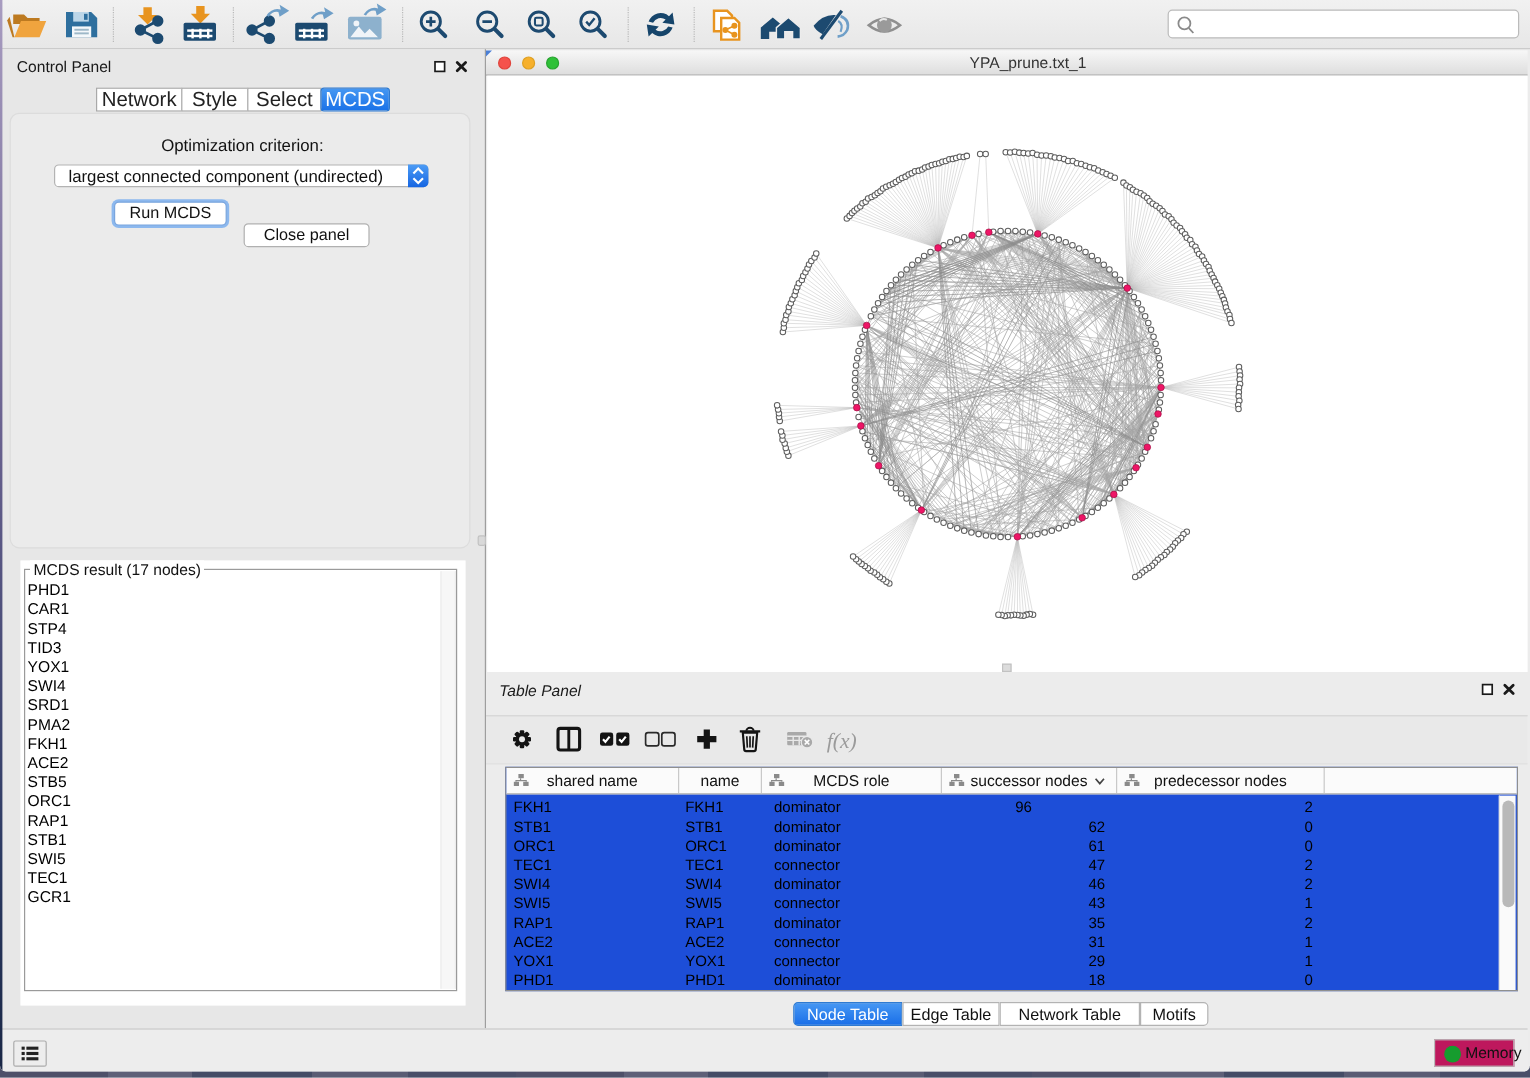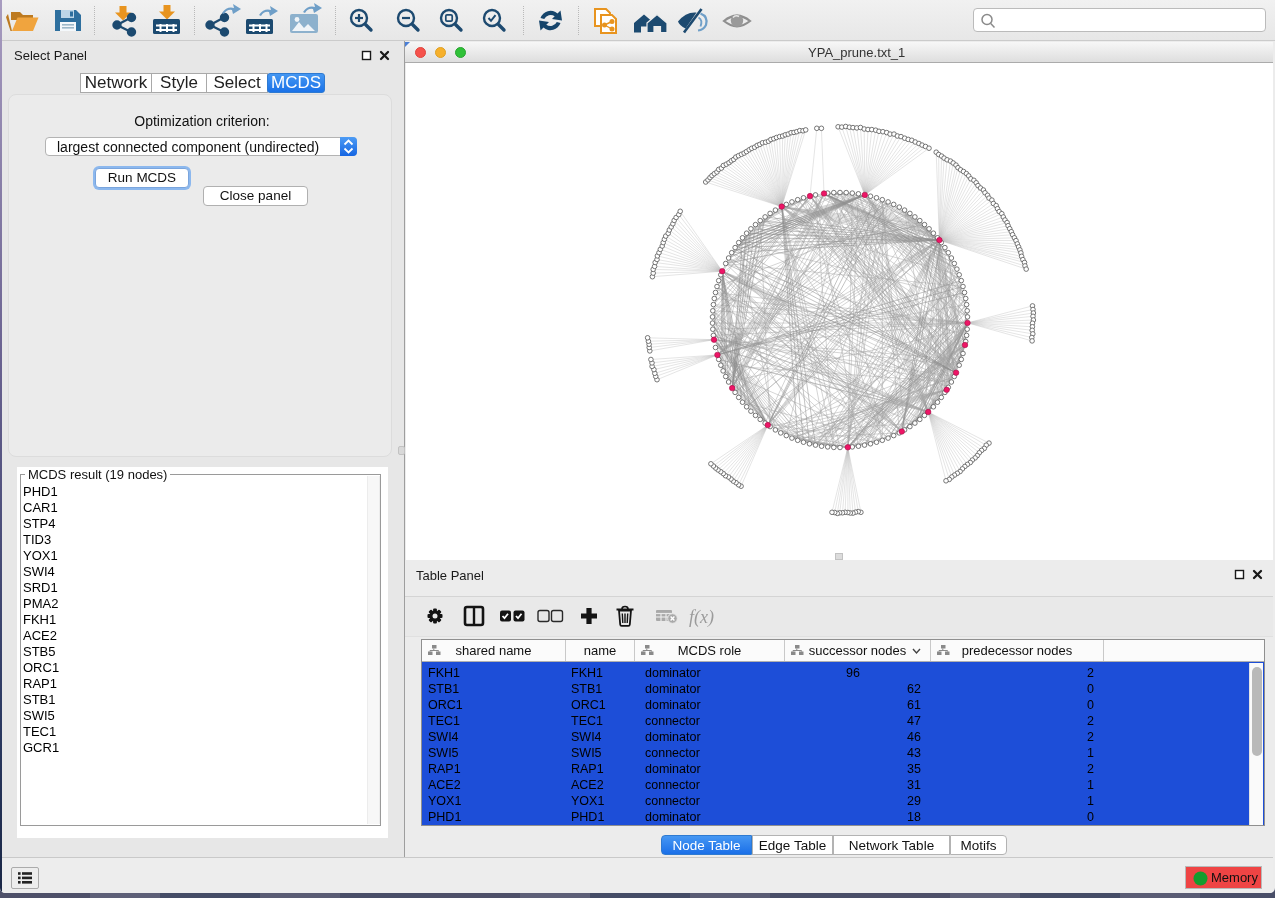--- a/index.html
+++ b/index.html
@@ -40,39 +40,39 @@
   #mcdsscroll { position:absolute; right:8px; top:9px; width:13px; height:348px; background:#f7f7f7; border-left:1px solid #ececec; border-right:1px solid #ececec; }
   
   #vdivider { position:absolute; left:404px; top:41px; width:1px; height:816px; background:#9e9e9e; }
   #netframe { position:absolute; left:405px; top:41px; width:868px; height:519px; }
   #nettitle { position:absolute; left:0; top:1px; width:100%; height:21px;
     background:linear-gradient(180deg,#f7f7f7,#dedede); border-bottom:1px solid #ababab; }
   .light { position:absolute; top:5px; width:11px; height:11px; border-radius:50%; }
   #netcanvas { position:absolute; left:1px; top:22px; width:867px; height:497px; background:#fff; }
   
   #tpanel { position:absolute; left:405px; top:560px; width:868px; height:297px; background:#ececec; }
-  #tpTitle { position:absolute; left:11px; top:8px; font-size:13px; color:#1a1a1a; }
+  #tpTitle { position:absolute; left:11px; top:8px; font-size:13px; color:#1a1a1a;font-style:italic; }
   #ttoolbar { position:absolute; left:0px; top:36px; width:868px; height:41px;
     background:#e9e9e9; border-top:1px solid #d4d4d4; border-bottom:1px solid #e0e0e0; }
   #tbl { position:absolute; left:16px; top:79px; width:844px; height:187px; background:#1d4ed8; border:1px solid #8f8f8f; }
   #thead { position:absolute; left:0; top:0; width:842px; height:22px; background:#fbfbfb; border-bottom:1px solid #b0b0b0; }
   .hcell { position:absolute; top:0; height:21px; border-right:1px solid #c9c9c9; font-size:13px; color:#111; text-align:center; line-height:21px; }
   .hicon { position:absolute; left:6px; top:5px; }
   .trow { position:absolute; left:0; width:820px; height:16px; font-size:12.5px; color:#000; }
   .trow div { position:absolute; top:1px; }
   #tscroll { position:absolute; right:1px; top:23px; width:14px; height:162px; background:#fafafa; border-left:1px solid #e3e3e3; }
   #tthumb { position:absolute; left:2px; top:4px; width:10px; height:89px; background:#b9b9b9; border-radius:5px; }
   .btab { position:absolute; top:275px; height:20px; background:#fff; border:1px solid #b3b3b3;
     font-size:13.5px; color:#111; text-align:center; line-height:19px; }
   .btab.sel { background:linear-gradient(180deg,#4697f3,#1a6fe8); color:#fff; border-color:#2e7ad1; }
   
   #statusbar { position:absolute; left:0; top:857px; width:1273px; height:36px;
     background:#ededed; border-top:1px solid #c9c9c9; }
   #listbtn { position:absolute; left:11px; top:9px; width:28px; height:22px; background:#ededed; border:1px solid #ababab; border-radius:2px; }
-  #membtn { position:absolute; right:11px; top:8px; width:77px; height:23px; background:#ef4444; border:1px solid #b9b9b9; font-size:13px; color:#111; }
+  #membtn { position:absolute; right:11px; top:8px; width:67px; height:23px; background:#be185d; border:1px solid #b9b9b9; font-size:13px; color:#111; }
 </style>
 </head>
 <body>
 <div id="win">
 <div id="toolbar">
 <svg width="1275" height="41" style="position:absolute;left:0;top:0">
 
   <path d="M11 12 h9 l3 3 h10 v5 h-22 z" fill="#bd7a20"></path>
   <path d="M12 31 l5.5 -13.5 h21 l-5.5 13.5 z" fill="#f0a43e"></path>
   <path d="M8 14 l4 17 h-1.5 l-4.5 -14 z" fill="#bd7a20"></path>
@@ -176,21 +176,21 @@
 <div class="tsep" style="left:194px"></div>
 <div class="tsep" style="left:335px"></div>
 <div class="tsep" style="left:523px"></div>
 <div class="tsep" style="left:578px"></div>
 <div id="searchbox"><svg width="30" height="24">
   <circle cx="13" cy="10.5" r="5" stroke="#8a8a8a" stroke-width="1.5" fill="none"></circle>
   <line x1="16.7" y1="14.5" x2="20.5" y2="18.5" stroke="#8a8a8a" stroke-width="1.5"></line>
  </svg></div>
 </div>
 <div id="cpanel">
-  <div id="cpTitle">Select Panel</div>
+  <div id="cpTitle">Control Panel</div>
   <svg width="40" height="14" style="position:absolute;left:361px;top:9px">
     <rect x="1.5" y="1.5" width="8" height="8" fill="#fff" stroke="#1a1a1a" stroke-width="1.4"></rect>
     <g stroke="#1a1a1a" stroke-width="2.3" stroke-linecap="round">
       <line x1="20" y1="2" x2="27" y2="9"></line>
           <line x1="27" y1="2" x2="20" y2="9"></line>
     </g>
   </svg>
   <div class="tab" style="left:80px;width:72px">Network</div>
   <div class="tab" style="left:151px;width:56px">Style</div>
   <div class="tab" style="left:206px;width:62px">Select</div>
@@ -200,21 +200,21 @@
   <div id="dropdown">
         <span>largest connected component (undirected)</span>
     <div id="ddbtn"><svg width="17" height="19">
       <path d="M4.5 7.5 l4 -4 l4 4 M4.5 11.5 l4 4 l4 -4" stroke="#fff" stroke-width="1.8" fill="none"></path>
     </svg></div>
   </div>
   <div class="btn" id="runbtn">Run MCDS</div>
   <div class="btn" id="closebtn">Close panel</div>
   <div id="mcdsbox">
     <div id="mcdsborder"></div>
-    <div id="mcdslabel">MCDS result (19 nodes)</div>
+    <div id="mcdslabel">MCDS result (17 nodes)</div>
     <div id="mcdsscroll"></div>
     <div id="mcdslist">PHD1<br>CAR1<br>STP4<br>TID3<br>YOX1<br>SWI4<br>SRD1<br>PMA2<br>FKH1<br>ACE2<br>STB5<br>ORC1<br>RAP1<br>STB1<br>SWI5<br>TEC1<br>GCR1</div>
   </div>
 </div>
 <div id="vdivider"></div>
 <div style="position:absolute;left:398px;top:446px;width:7px;height:9px;background:#d9d9d9;border:1px solid #c2c2c2;border-radius:2px"></div>
 <div id="netframe">
   <div style="position:absolute;left:0;top:1px;width:0;height:0;border-top:5px solid #4a7fd6;border-right:5px solid transparent;z-index:5"></div>
   <div id="nettitle">
     <div class="light" style="left:9.5px;background:#f5524c;border:1px solid #e0443c"></div>

